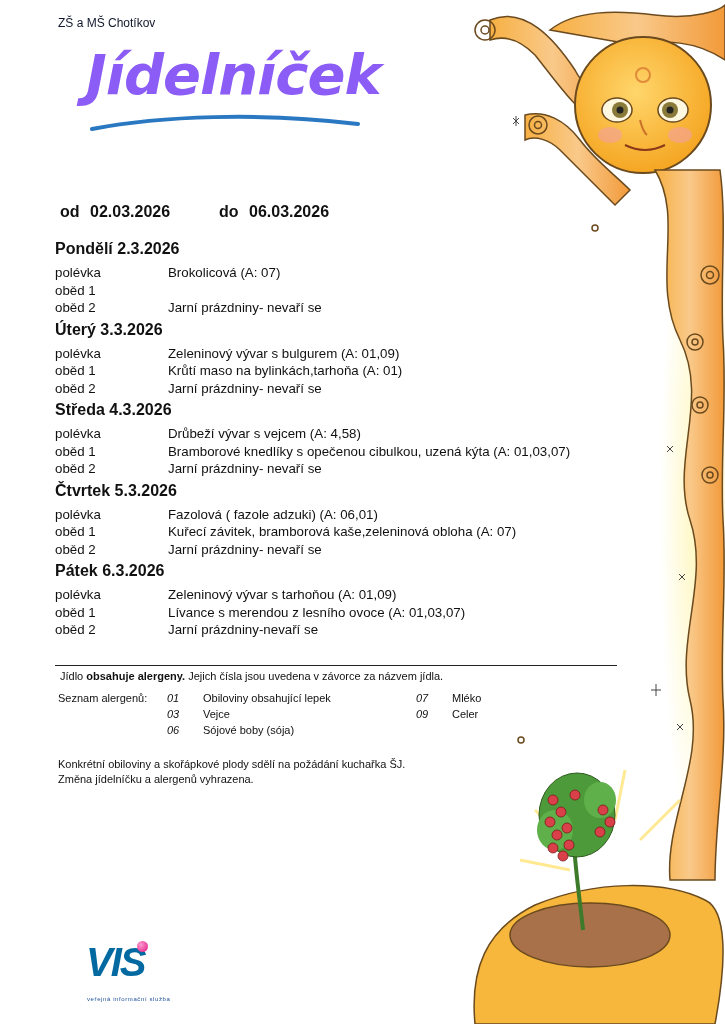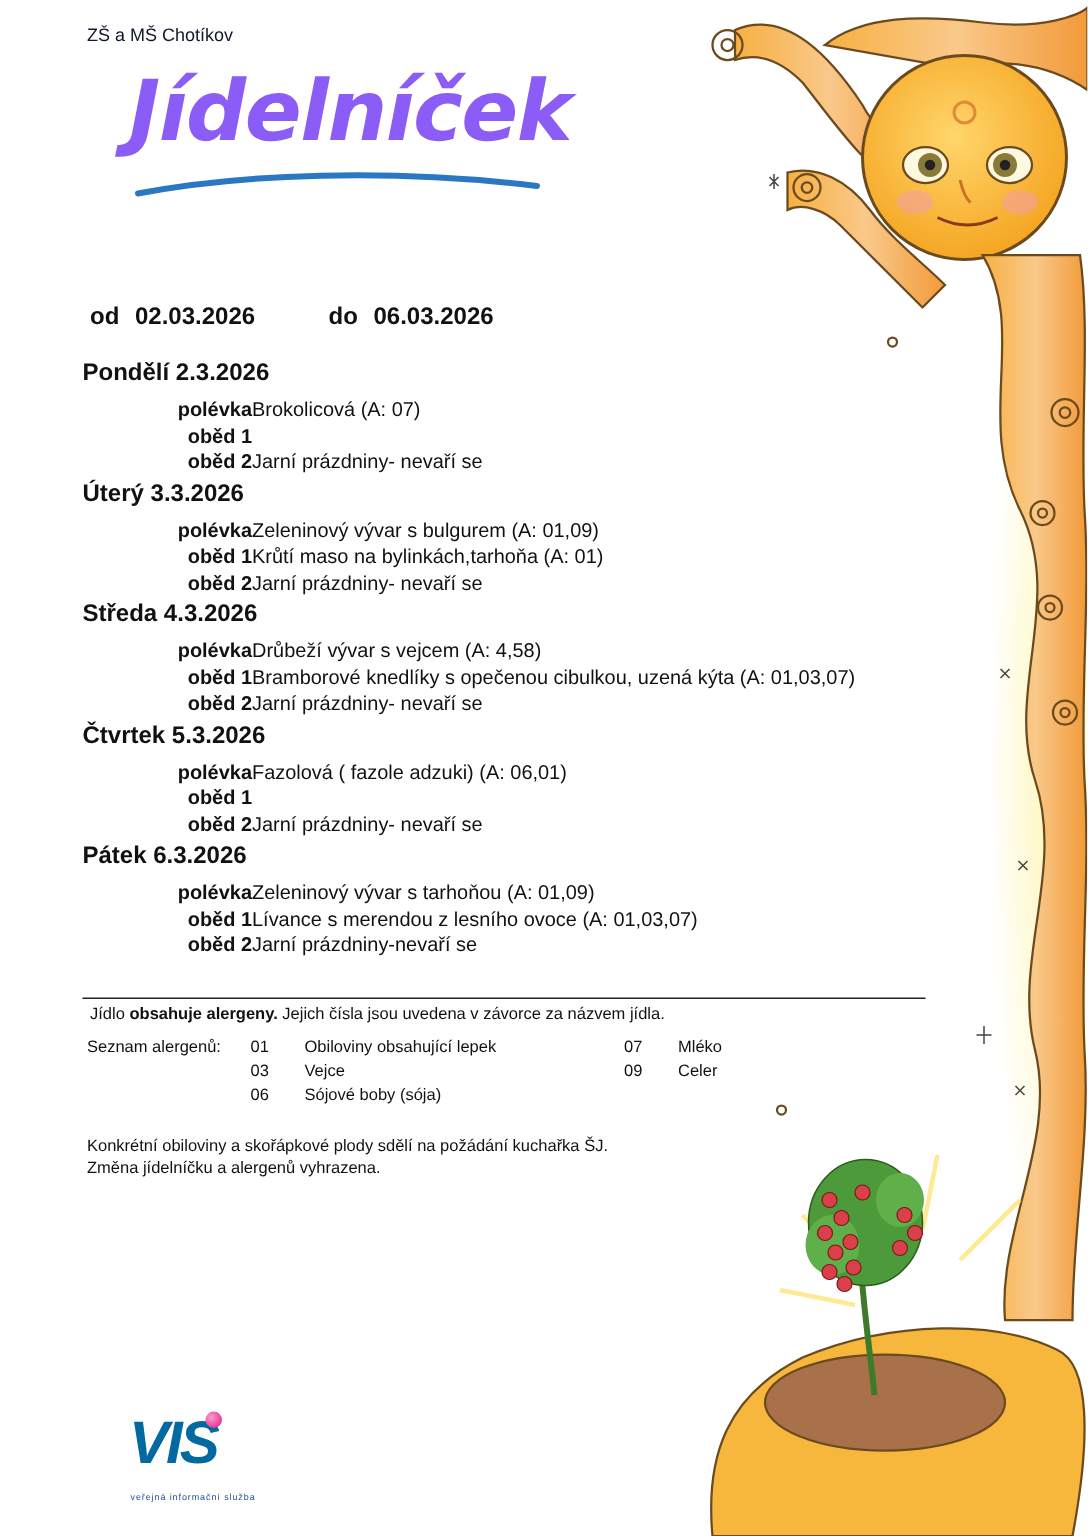--- a/index.html
+++ b/index.html
@@ -17,31 +17,31 @@
   .logo-swoosh { position: absolute; left: 90px; top: 110px; }
 
   .range { position: absolute; left: 60px; top: 203px; font-size: 16px; font-weight: bold; }
   .range span { margin-right: 6px; }
   .range .gap { display: inline-block; width: 28px; }
 
   .days { position: absolute; left: 55px; top: 238px; width: 570px; }
   .day { margin-bottom: 2px; }
   .day-title { font-size: 16px; font-weight: bold; height: 24px; line-height: 22px; margin-bottom: 2px; }
   .row { display: flex; font-size: 13.3px; height: 17.5px; line-height: 17.5px; }
-  .row .lbl { width: 113px; font-weight: bold; text-align: right; }
+  .row .lbl { width: 113px; font-weight: normal; }
   .row .val { white-space: nowrap; }
 
   .divider { position: absolute; left: 55px; top: 665px; width: 562px; border-top: 1px solid #222; }
   .note { position: absolute; left: 60px; top: 670px; font-size: 11px; }
   .note b { font-weight: bold; }
 
   .allergens { position: absolute; left: 58px; top: 692px; font-size: 11px; }
   .al-label { position: absolute; left: 0; top: 0; white-space: nowrap; }
   .al-item { position: absolute; white-space: nowrap; height: 15px; }
-  .al-item .num { display: inline-block; width: 36px; }
+  .al-item .num { display: inline-block; width: 36px; font-style: italic; }
 
   .footer { position: absolute; left: 58px; top: 757px; font-size: 11px; line-height: 15px; }
 
   .vis { position: absolute; left: 86px; top: 940px; width: 110px; height: 70px; }
   .vis-text {
     position: absolute; left: 0; top: 0; font-size: 40px; font-weight: bold; font-style: italic;
     color: #0369a1; letter-spacing: -2px; font-family: "Liberation Sans", sans-serif;
   }
   .vis-dot { position: absolute; left: 51px; top: 1px; width: 11px; height: 11px; border-radius: 50%;
     background: radial-gradient(circle at 35% 35%, #ff9ad0, #e0147f); }
@@ -112,20 +112,21 @@
       </div>
   </div>
   <div class="day">
     <div class="day-title">Čtvrtek 5.3.2026</div>
     <div class="row">
         <span class="lbl">polévka</span>
         <span class="val">Fazolová ( fazole adzuki)  (A: 06,01)</span>
       </div>
     <div class="row">
         <span class="lbl">oběd 1</span>
+        <span class="val">Kuřecí závitek, bramborová kaše,zeleninová obloha  (A: 07)</span>
       </div>
     <div class="row">
         <span class="lbl">oběd 2</span>
         <span class="val">Jarní prázdniny- nevaří se</span>
       </div>
   </div>
   <div class="day">
     <div class="day-title">Pátek 6.3.2026</div>
     <div class="row">
         <span class="lbl">polévka</span>

